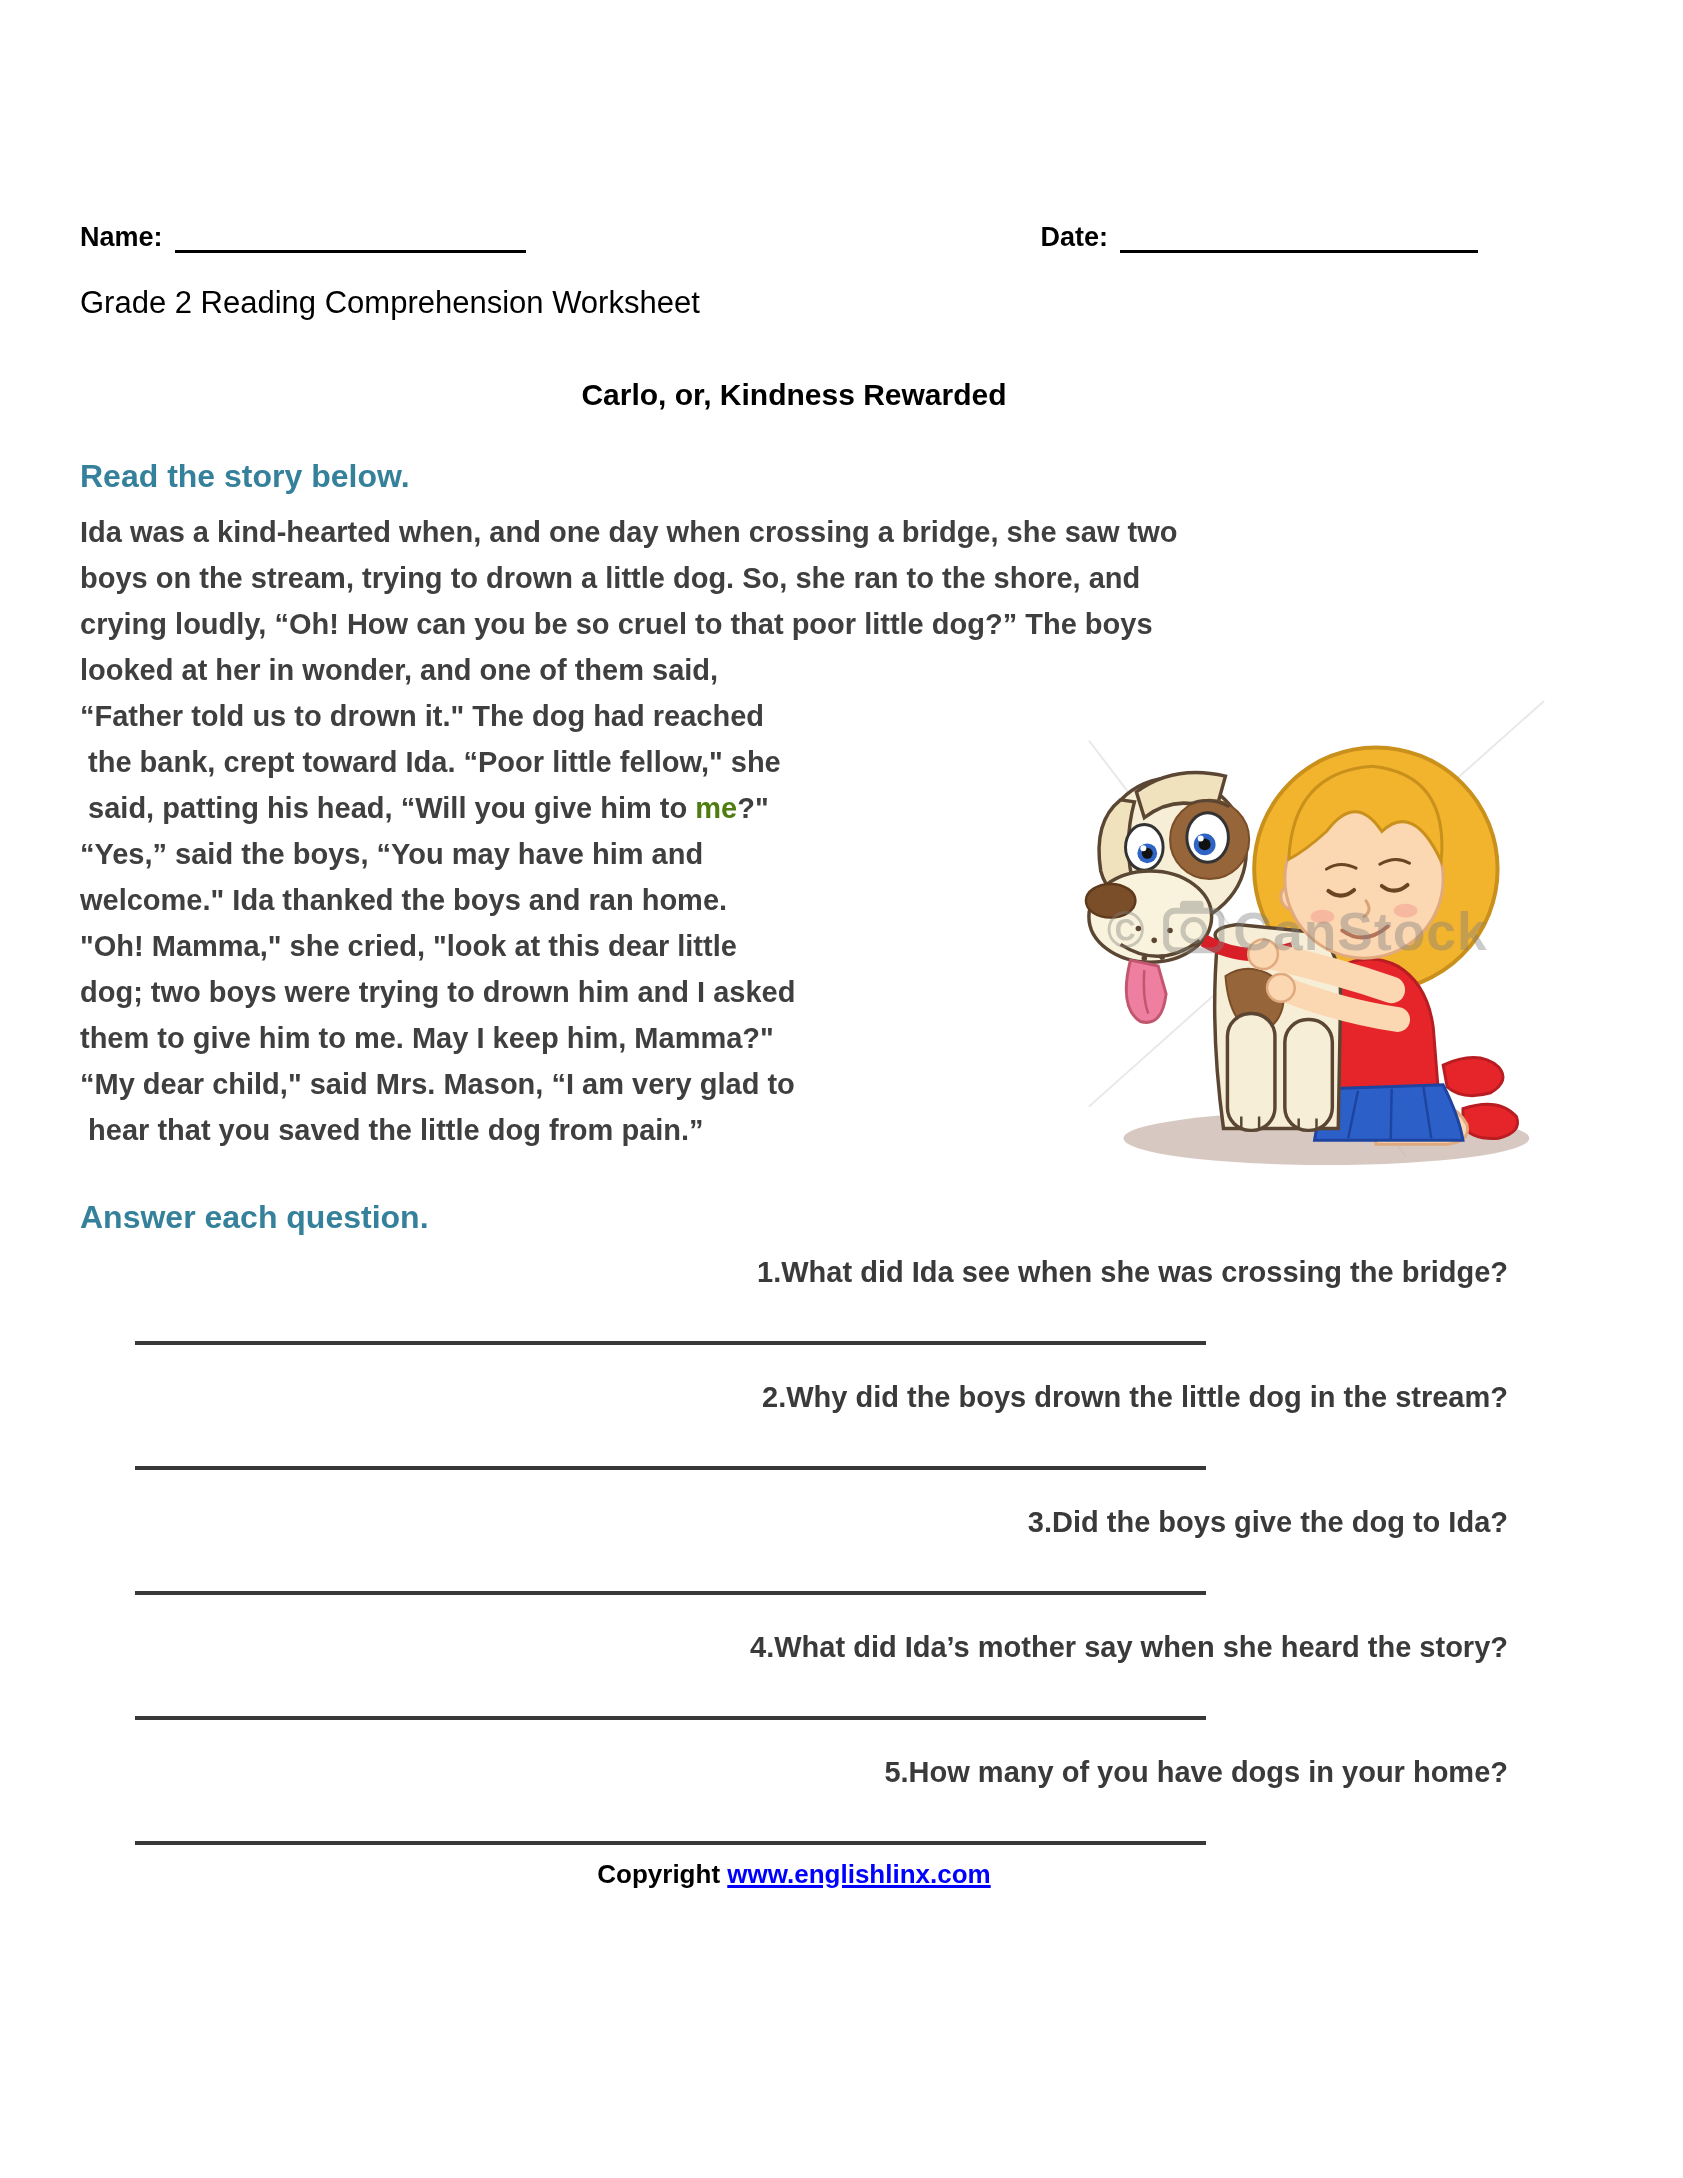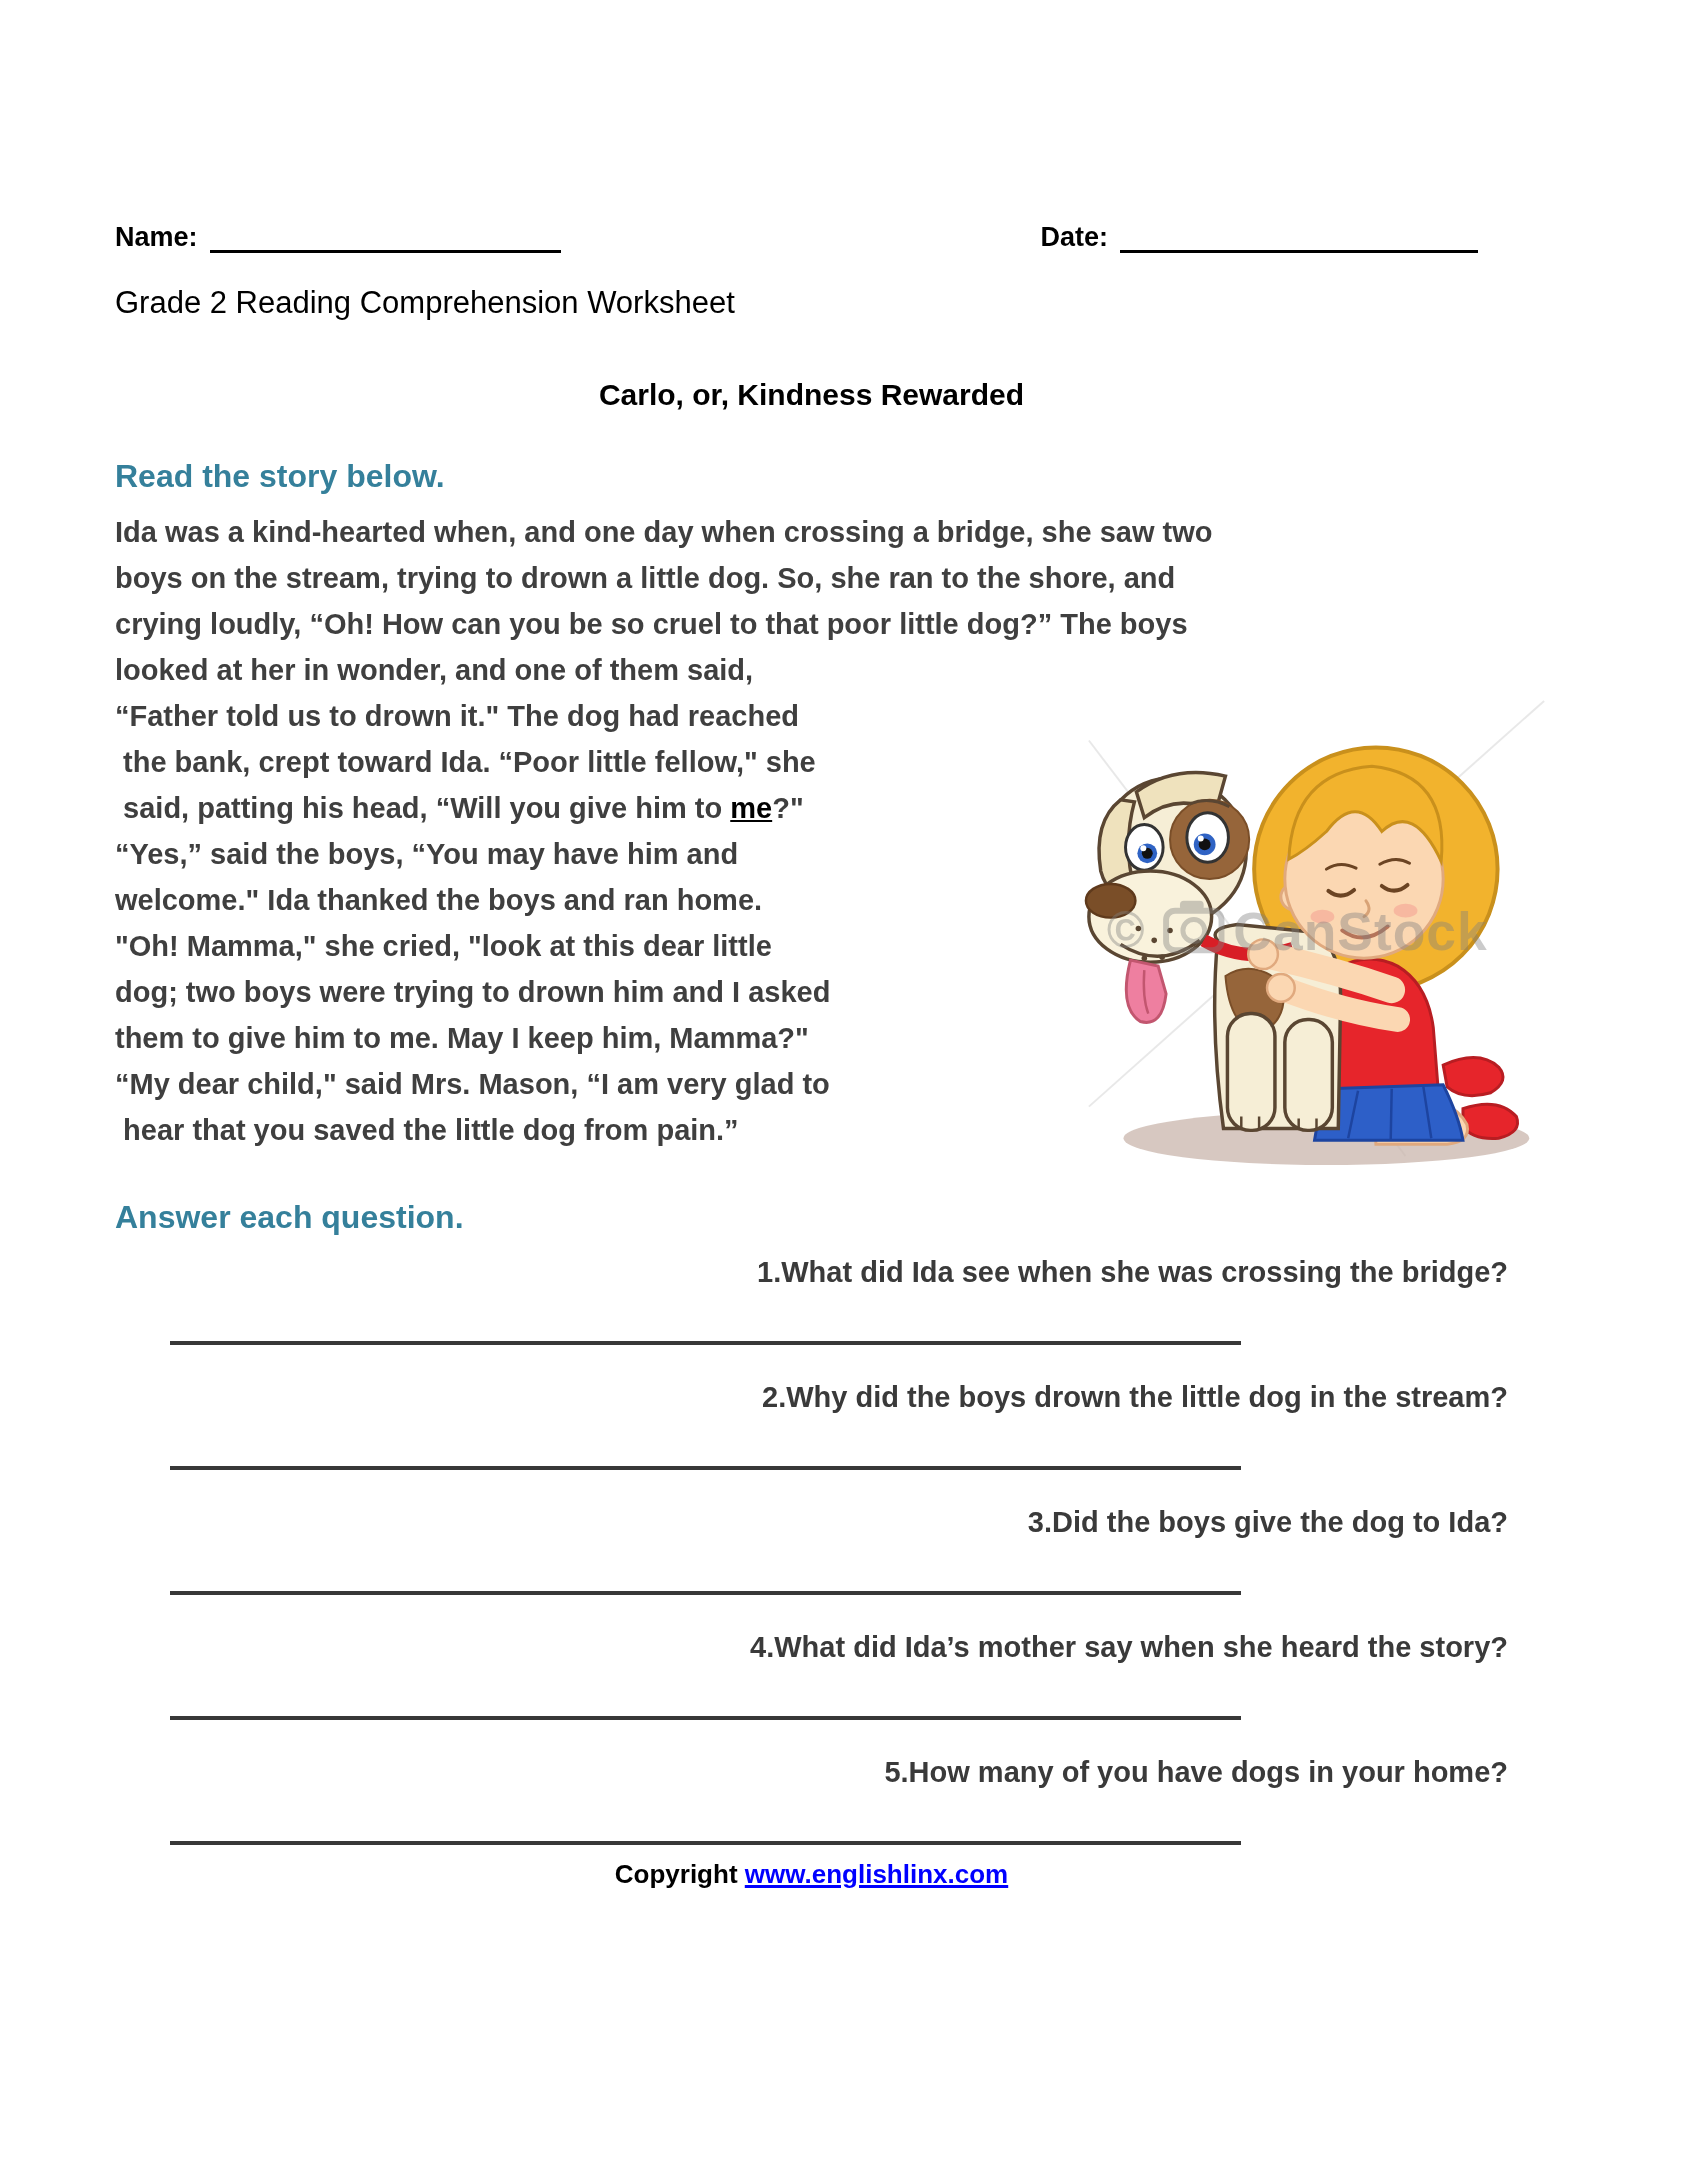--- a/index.html
+++ b/index.html
@@ -5,21 +5,21 @@
   * { box-sizing: border-box; }
   html, body {
     margin: 0; padding: 0;
     width: 1683px; height: 2178px;
     background: #ffffff;
     font-family: "Liberation Sans", sans-serif;
   }
   .page {
     position: relative;
     width: 1683px; height: 2178px;
-    padding: 222px 175px 0 115px;
+    padding: 222px 175px 0 80px;
     overflow: hidden;
   }
   
   .header-row {
     display: flex;
     justify-content: space-between;
     font-size: 27px;
     font-weight: bold;
     color: #000;
   }
@@ -55,21 +55,21 @@
   }
   
   .story {
     margin-top: 14px;
     font-size: 29px;
     font-weight: bold;
     color: #3F3F3F;
     line-height: 46px;
   }
   .story-line { white-space: pre-wrap; }
-  .story-line strong { color: #000000; text-decoration: underline; }
+  .story-line strong { color: #4d7c0f; }
   
   .questions { margin-top: 18px; text-align: right; }
   .question { margin-bottom: 34px; }
   .question:last-child { margin-bottom: 14px; }
   .q-text {
     font-size: 29px;
     font-weight: bold;
     color: #3A3A3A;
     line-height: 36px;
   }

